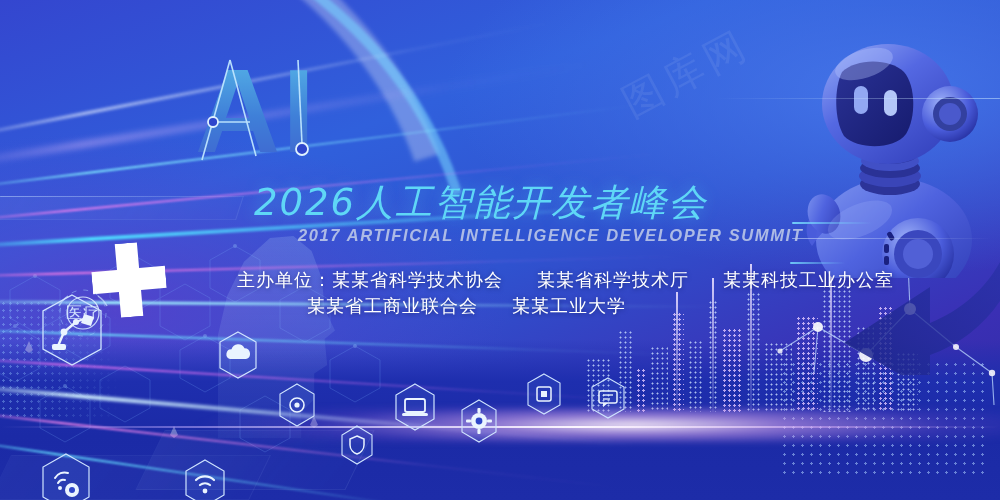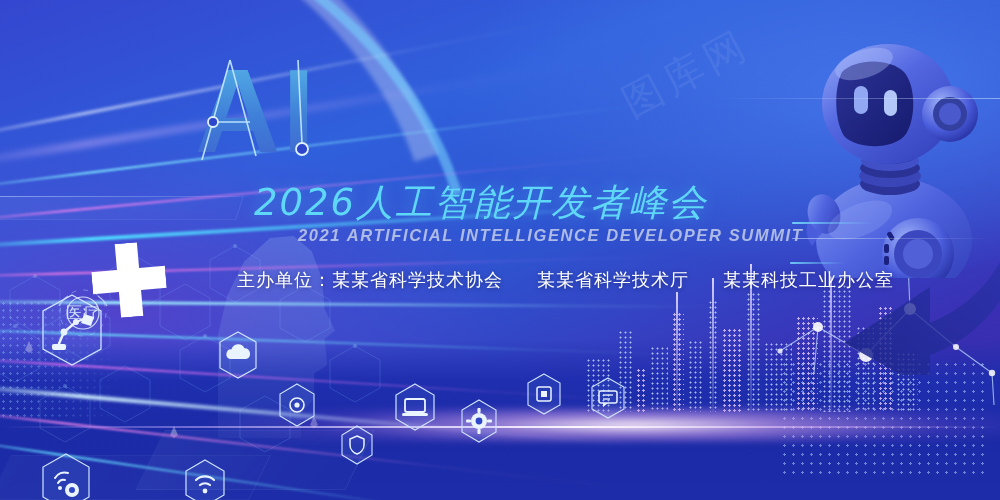--- a/index.html
+++ b/index.html
@@ -483,22 +483,25 @@
         </g>
         <g fill="none" stroke="#dff2ff" stroke-width="1.8">
           <circle cx="27" cy="70" r="5" fill="#2e46cc"></circle>
           <circle cx="116" cy="97" r="6" fill="#2e46cc"></circle>
         </g>
       </svg>
     </div>
 
 
     <div class="subtitle-cn">2026人工智能开发者峰会</div>
-    <div class="subtitle-en">2021 ARTIFICIAL INTELLIGENCE   DEVELOPER SUMMIT</div>
+    <div class="subtitle-en">2017 ARTIFICIAL INTELLIGENCE   DEVELOPER SUMMIT</div>
 
     <div class="org-row r1">
       <span class="seg">主办单位：</span><span class="seg">某某省科学技术协会</span><span class="org-gap"></span><span class="seg">某某省科学技术厅</span><span class="org-gap"></span><span class="seg">某某科技工业办公室</span>
     </div>
 
+    <div class="org-row r2">
+      <span class="seg">某某省工商业联合会</span><span class="org-gap"></span><span class="seg">某某工业大学</span>
+    </div>
 
 
   </div>
 </div>
 
 </body></html>

